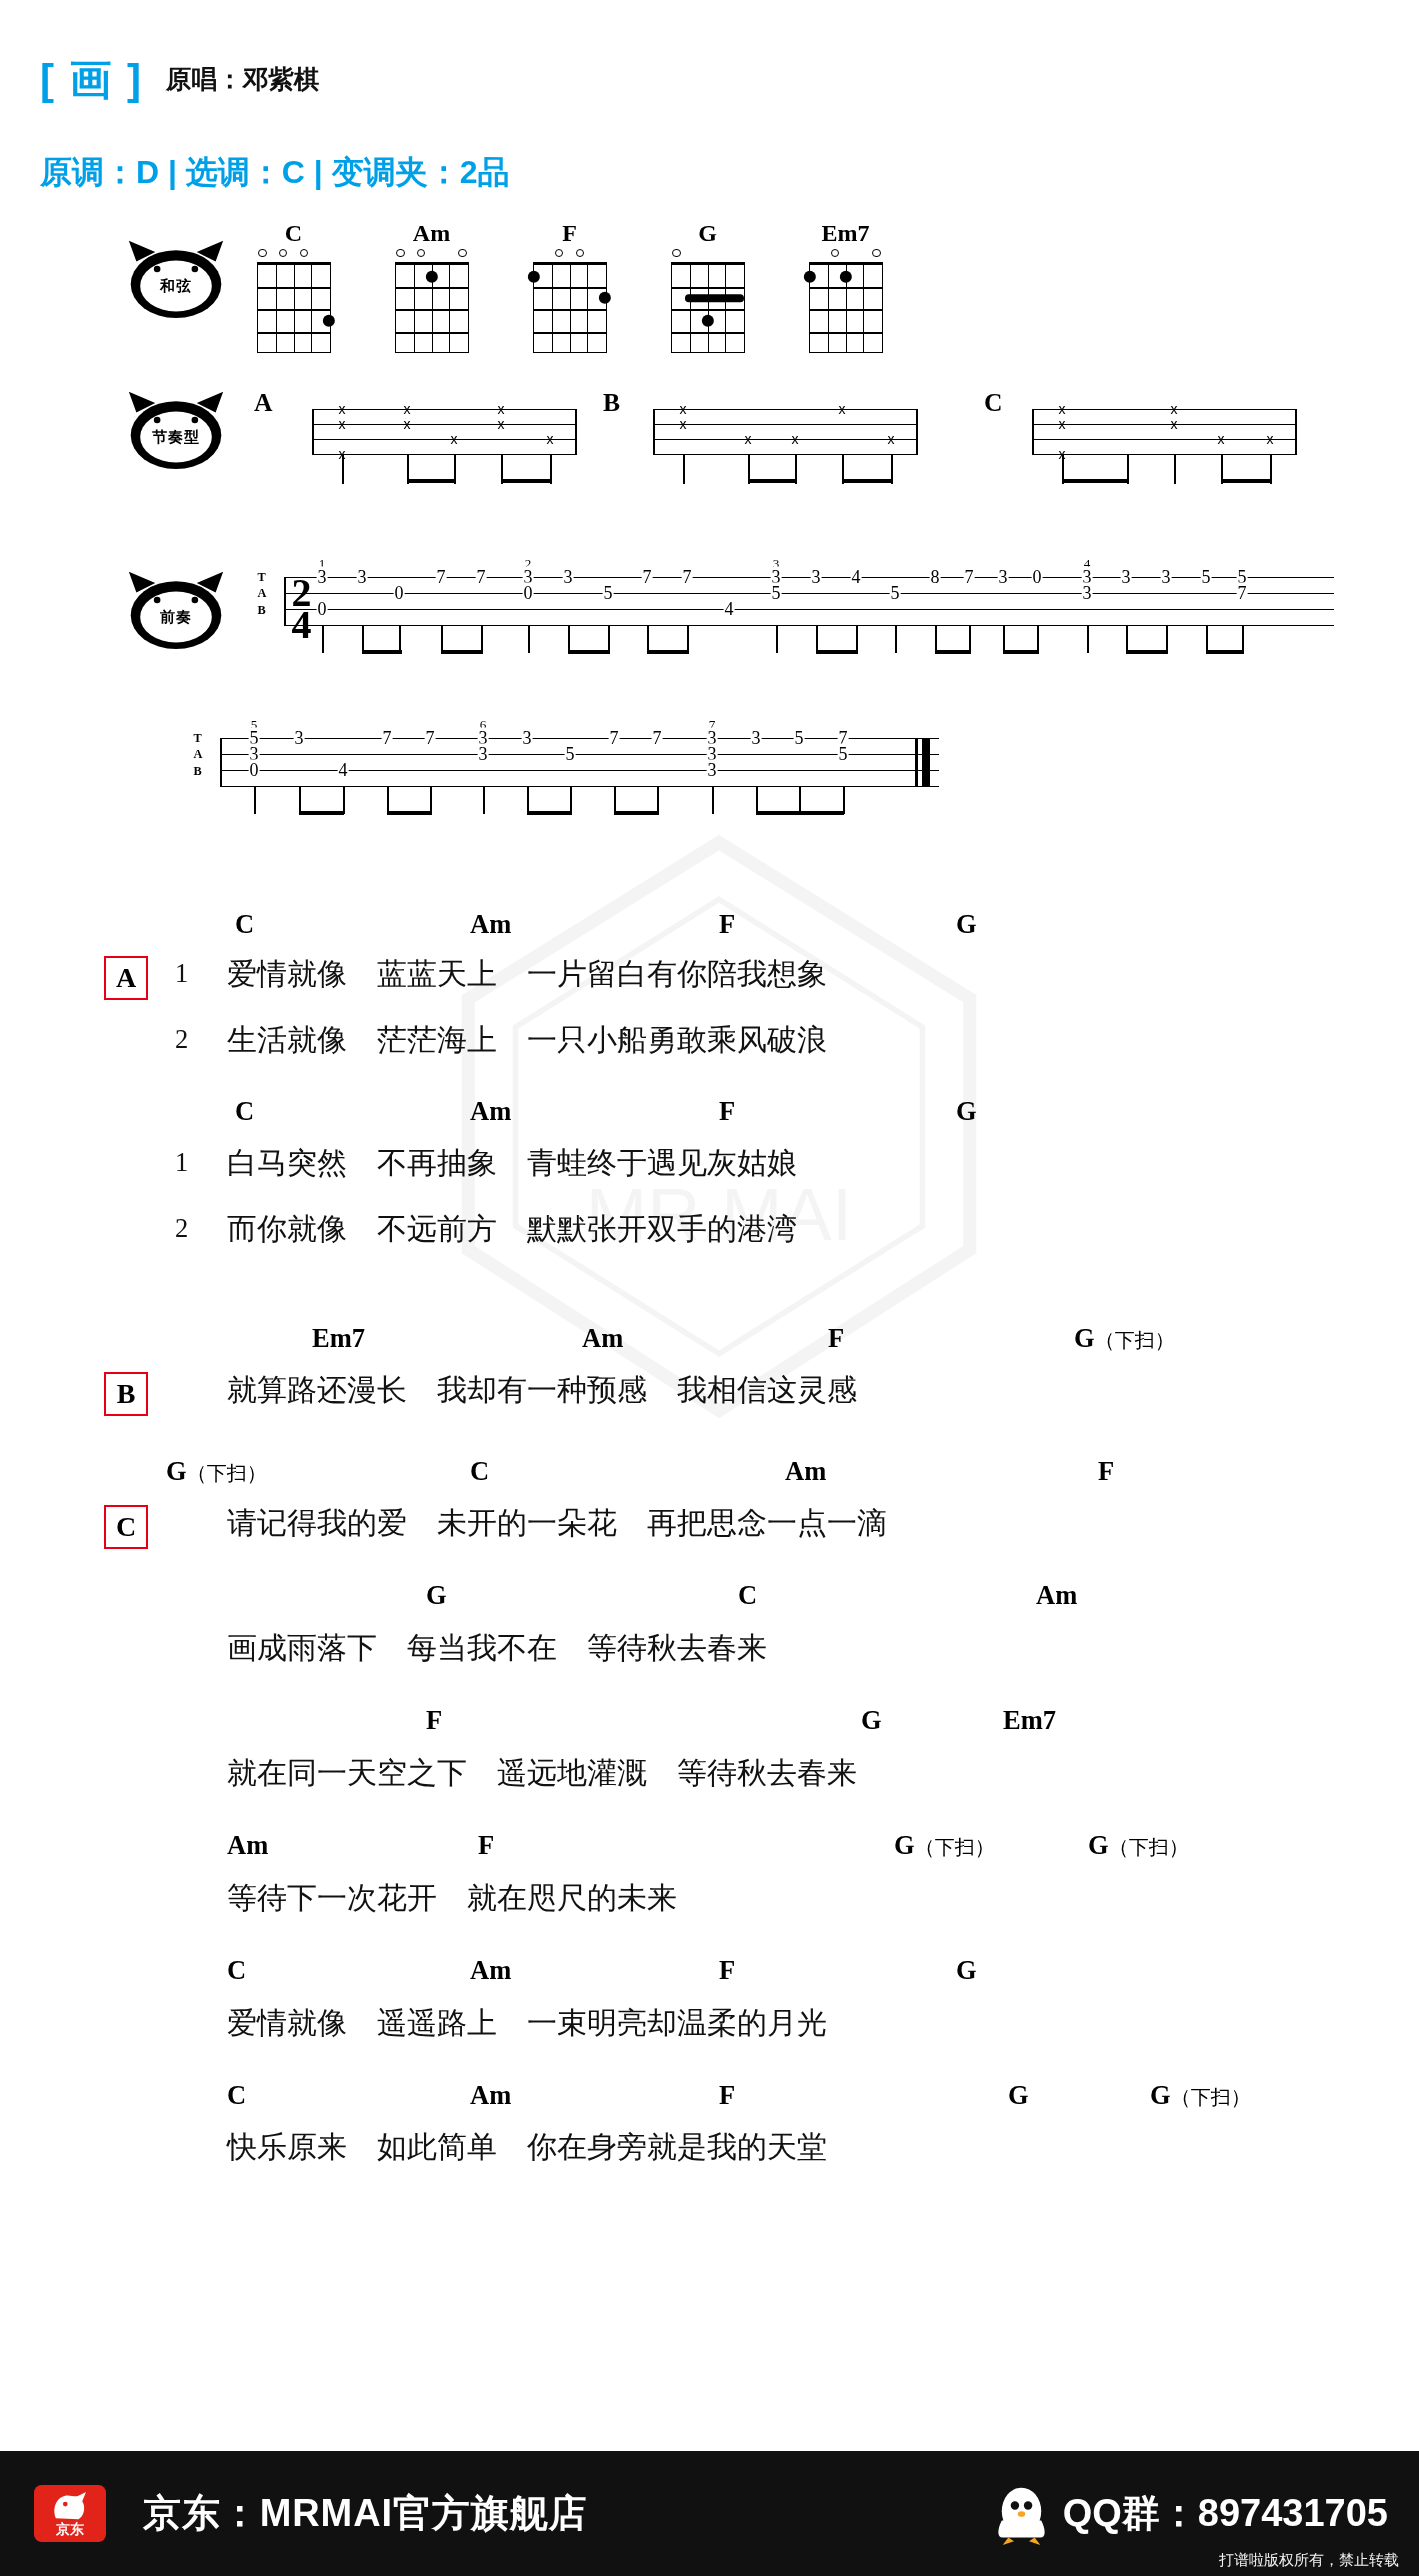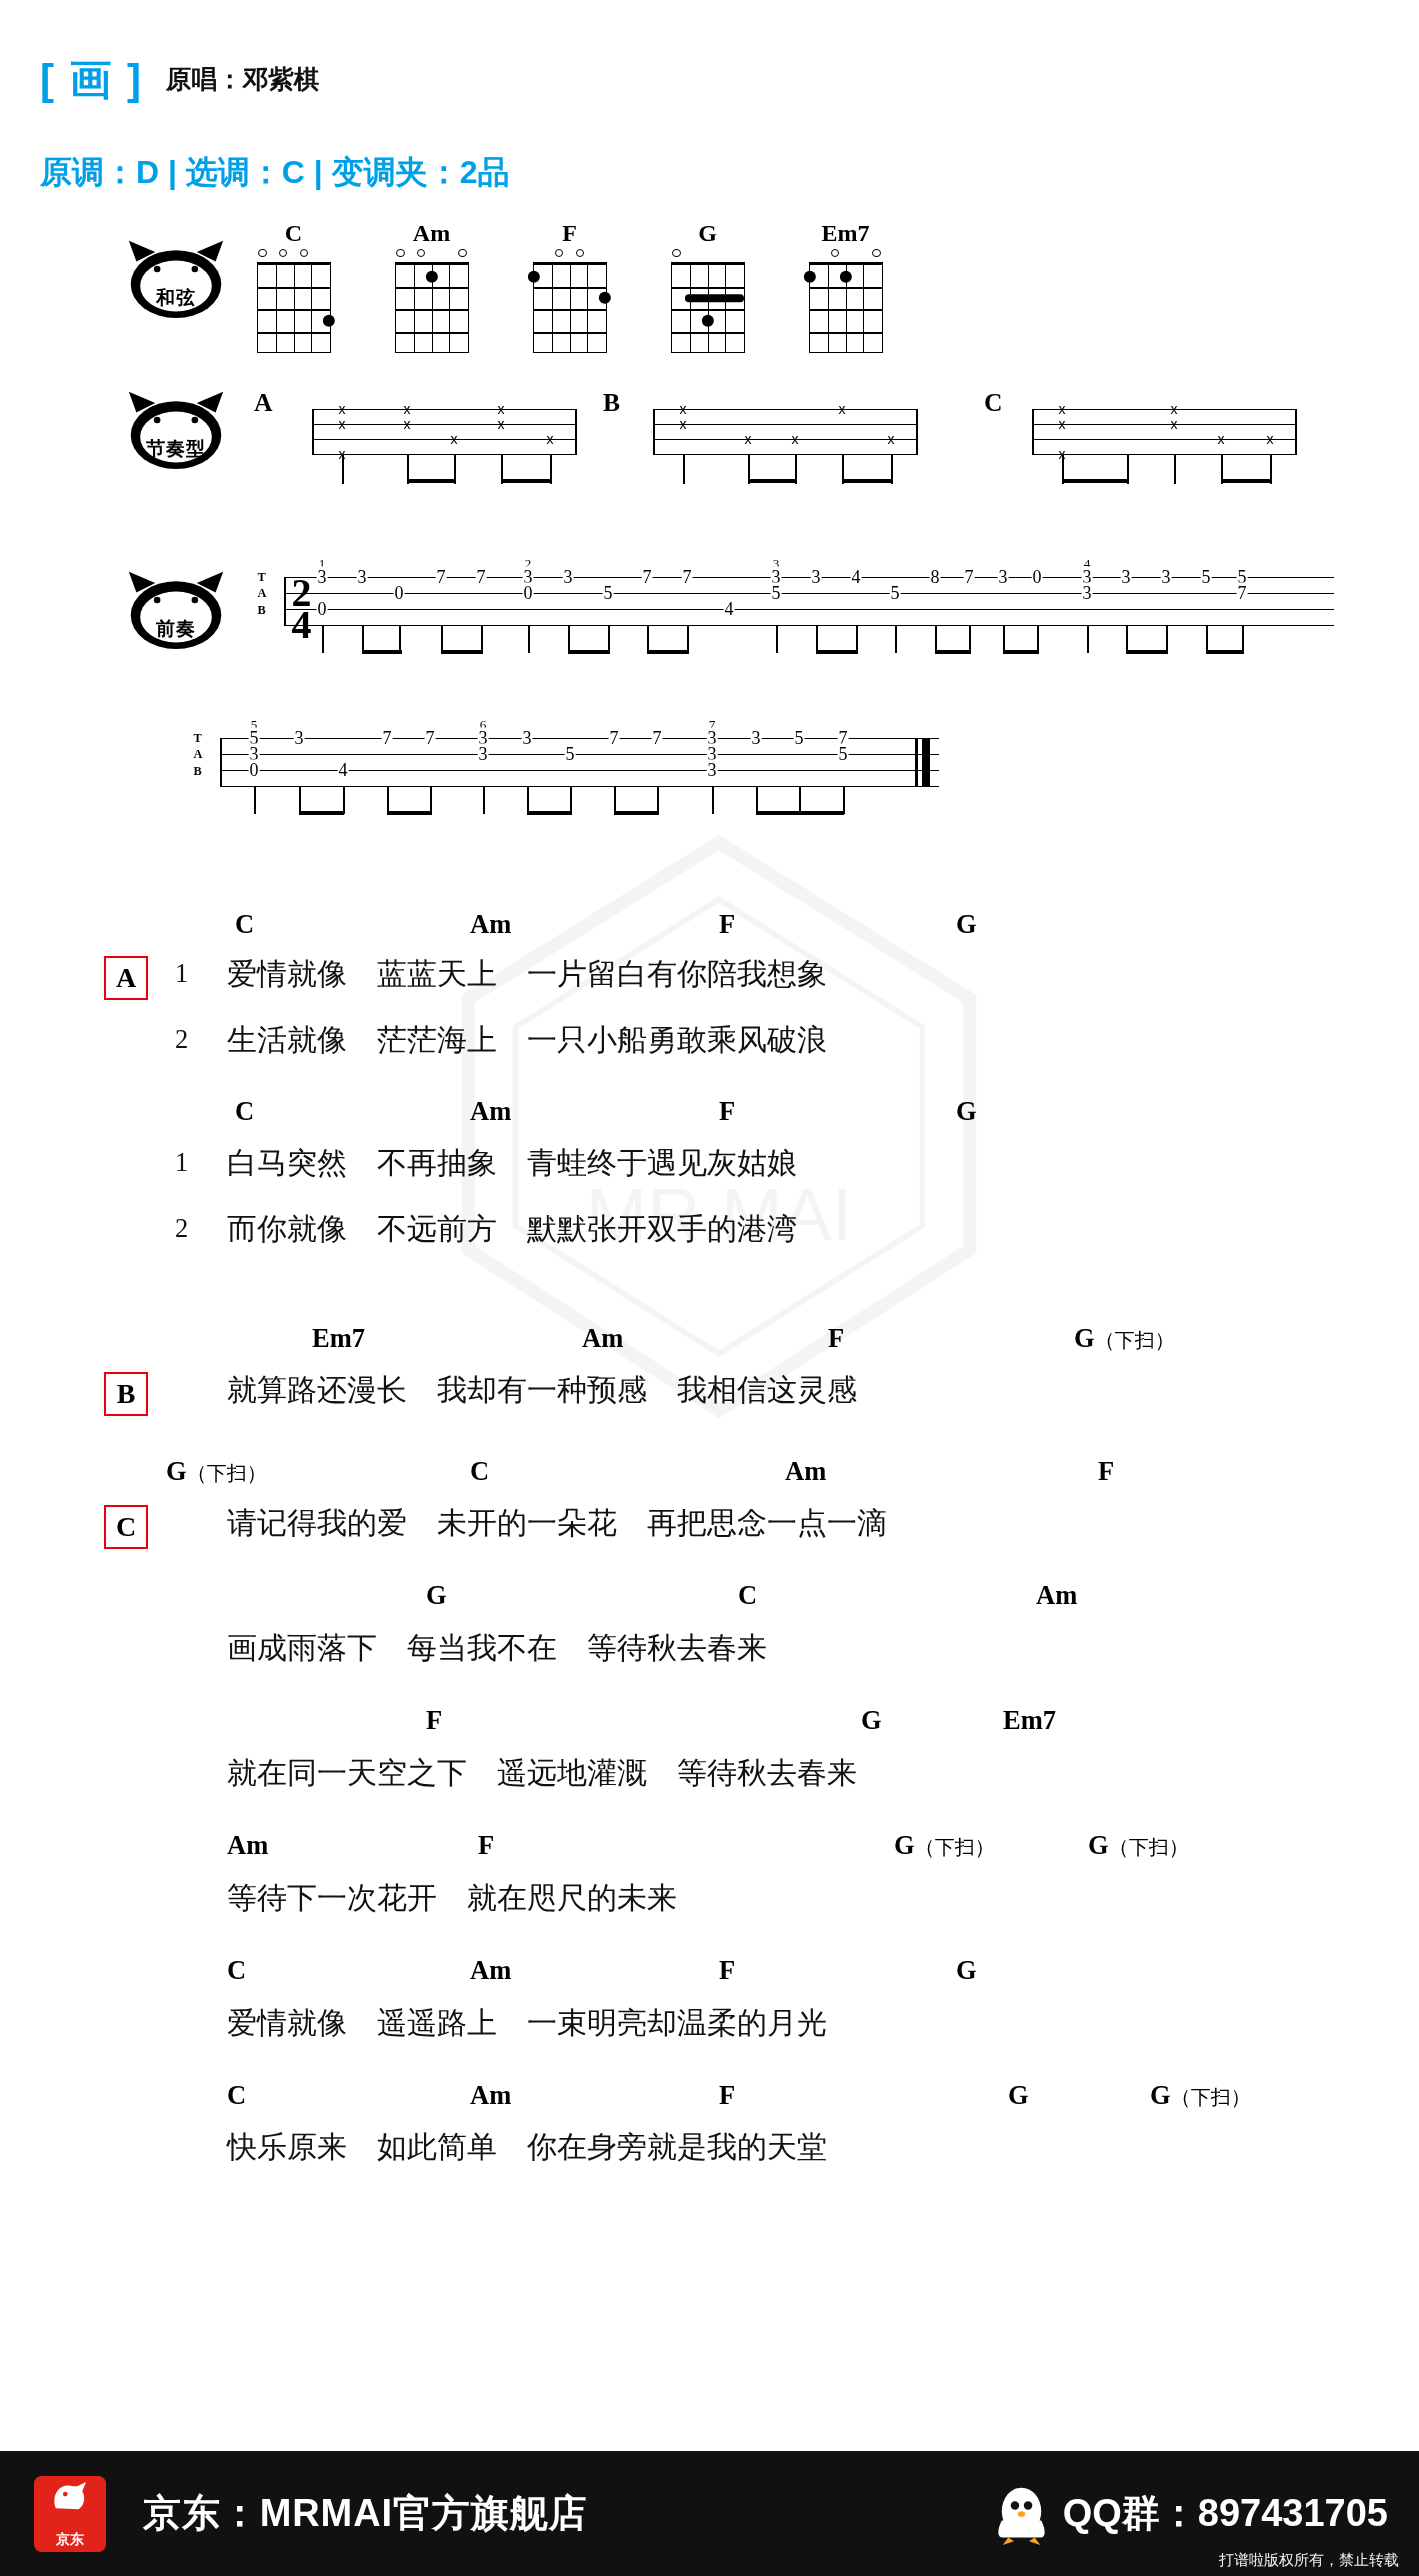--- a/index.html
+++ b/index.html
@@ -49,23 +49,23 @@
     font-weight:bold;
   }
 
   
   .cat {
     position:absolute;
     width:106px; height:83px;
   }
   .cat svg { width:100%; height:100%; display:block; }
   .cat .catlabel {
-    position:absolute; left:0; top:16px; width:106px; height:83px;
+    position:absolute; left:0; top:4px; width:106px; height:83px;
     display:flex; align-items:center; justify-content:center;
-    font-size:19px; font-weight:bold; color:#000;
+    font-size:15px; font-weight:bold; color:#000;
     padding-top:7.6px;
     letter-spacing:0.9px;
   }
 
   
   .chords { position:absolute; left:251px; top:220px; display:flex; gap:53px; }
   .chordbox { width:85px; }
   .chordname {
     text-align:center; font-size:24px; font-weight:bold; color:#000;
     margin-bottom:1.9px; font-family:"Liberation Serif", serif;
@@ -149,21 +149,21 @@
     position:absolute; font-size:30px; color:#111; white-space:pre;
     font-family:"Liberation Sans", sans-serif;
   }
 
   
   .footer {
     position:absolute; left:0; bottom:0; width:1420px; height:125px;
     background:#111; display:flex; align-items:center;
   }
   .jd-logo {
-    margin-left:34px; width:72px; height:76px; background:#e2231a; border-radius:7.6px;
+    margin-left:34px; width:72px; height:57px; background:#e2231a; border-radius:7.6px;
     position:relative; display:flex; align-items:flex-end; justify-content:center;
   }
   .jd-logo .jdtext { font-size:14px; color:#fff; font-weight:bold; padding-bottom:2.8px;}
   .jd-logo .dog { position:absolute; top:4.7px; left:50%; transform:translateX(-50%); }
   .footer-store {
     margin-left:37px; color:#fff; font-size:38px; font-weight:bold;
     letter-spacing:0.9px;
   }
   .qq-wrap { margin-left:auto; margin-right:32px; display:flex; align-items:center; gap:15px;}
   .qq-icon { width:53px; height:62px; }

